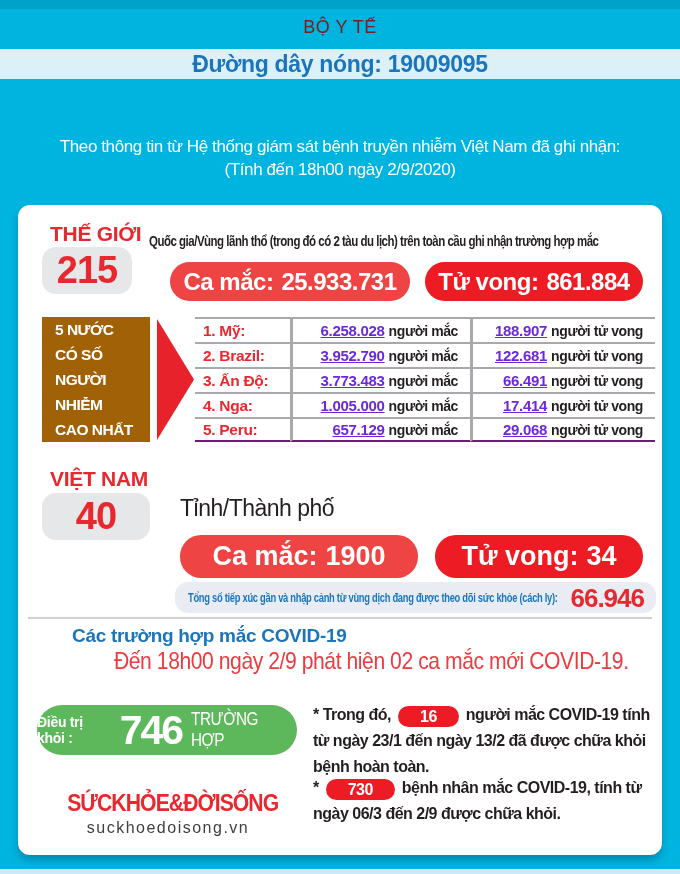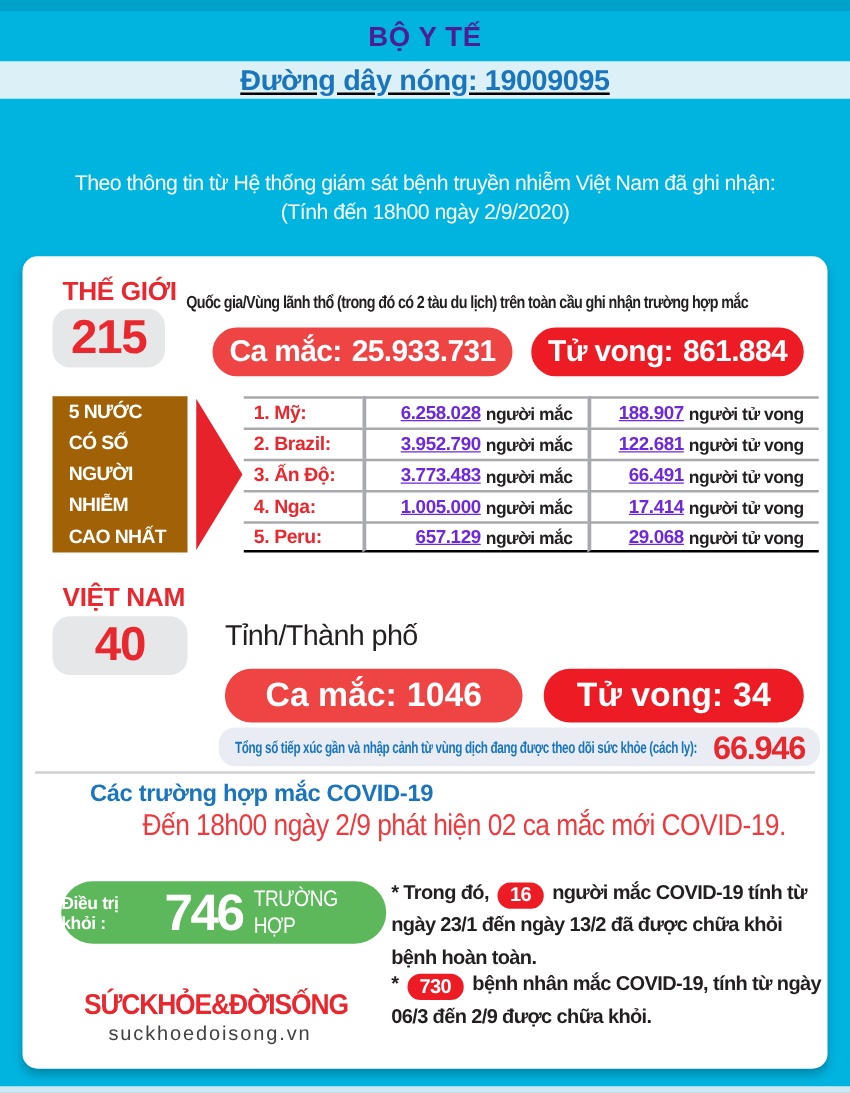--- a/index.html
+++ b/index.html
@@ -6,23 +6,23 @@
   html,body { background:#e9e9e9; }
   body { font-family:"Liberation Sans","DejaVu Sans",sans-serif; }
   .canvas{
     position:relative; width:680px; height:874px; margin:0 auto;
     background:#00b4e0; overflow:hidden;
   }
   .strip-top{ position:absolute; top:0; left:0; width:100%; height:9px; background:#00a2ca; }
   .strip-bottom{ position:absolute; bottom:0; left:0; width:100%; height:5px; background:#cfe9f2; }
 
   .ministry{ position:absolute; top:17px; left:0; width:100%; text-align:center;
-    color:#4c1d95; font-weight:bold; font-size:22px; letter-spacing:.5px; }
+    color:#7f1d1d; font-weight:normal; font-size:18px; letter-spacing:.5px; }
   .hotline-bar{ position:absolute; top:49px; left:0; width:100%; height:30px; background:#dcf0f8;
-    display:flex; align-items:center; justify-content:center;text-decoration:underline; }
+    display:flex; align-items:center; justify-content:center; }
   .hotline-bar span{ color:#1b75bc; font-weight:bold; font-size:23px; letter-spacing:-.3px; }
   .main-title{ position:absolute; top:86px; left:0; width:100%; text-align:center;
     color:#fff; font-weight:bold; font-size:37px; letter-spacing:-.5px; }
   .subtitle{ position:absolute; top:137px; left:0; width:100%; text-align:center;
     color:#fff; font-size:17px; letter-spacing:-.4px; }
   .asof{ position:absolute; top:160px; left:0; width:100%; text-align:center;
     color:#fff; font-size:17px; letter-spacing:-.4px; }
 
   .card{ position:absolute; left:18px; top:205px; width:644px; height:650px;
     background:#fff; border-radius:12px; box-shadow:0 5px 7px rgba(0,60,80,.35); }
@@ -45,21 +45,21 @@
   .w-deaths{ left:407px; top:57px; width:218px; height:39px; font-size:24px; letter-spacing:-.5px; }
   .v-cases{ left:162px; top:330px; width:238px; height:43px; font-size:27px; }
   .v-deaths{ left:417px; top:330px; width:208px; height:43px; font-size:27px; }
 
   .top5-side{ position:absolute; left:24px; top:112px; width:108px; height:125px; background:#a16207;
     color:#fff; font-weight:bold; font-size:15.5px; line-height:25px; padding-left:13px; letter-spacing:-.5px; }
   .top5-arrow{ position:absolute; left:134px; top:112px; width:42px; height:125px; }
   .top5-table{ position:absolute; left:177px; top:112px; width:460px; height:125px;
     display:grid; grid-template-columns:95px 180px 185px; grid-auto-rows:25px; }
   .cell{ border-top:2px solid #a7a9ac; display:flex; align-items:center; }
-  .cell.last{ border-bottom:2px solid #000000;align-items:center; }
+  .cell.last{ border-bottom:2px solid #701a75;align-items:center; }
   .cell.vline{ border-left:3px solid #a7a9ac; }
   .cell .cname{ color:#e8282e; font-weight:bold; font-size:15.5px; padding-left:8px; letter-spacing:-.3px; }
   .cell.num{ justify-content:flex-end; padding-right:12px; white-space:nowrap; }
   .cell .val{ color:#6d28d9; font-weight:bold; font-size:15px; letter-spacing:-.3px; margin-right:4px;text-decoration:underline; }
   .cell .suf{ color:#231f20; font-weight:bold; font-size:14px; letter-spacing:-.4px; }
 
   .province-unit{ position:absolute; left:162px; top:290px; color:#231f20; font-size:23px; letter-spacing:-.5px; }
 
   .quarantine{ position:absolute; left:157px; top:377px; width:481px; height:31px;
     background:#e9edf3; border-radius:13px; }
@@ -70,32 +70,32 @@
     font-size:26px; letter-spacing:-1px; }
 
   .divider{ position:absolute; left:10px; top:412px; width:624px; border-top:2px solid #cfd0d2; }
 
   .updates-heading{ position:absolute; left:54px; top:420px; color:#1b75bc; font-weight:bold;
     font-size:19px; letter-spacing:-.3px; }
   .newcases{ position:absolute; left:96px; top:442px; white-space:nowrap; color:#ee3a3e;
     font-size:24px; letter-spacing:-.5px; transform:scaleX(.88); transform-origin:left center; }
 
   .recovered-pill{ position:absolute; left:19px; top:500px; width:260px; height:50px;
-    background:#5db75b; border-radius:25px; display:flex; align-items:center; justify-content:flex-end; gap:9px;margin-left:12px; }
+    background:#5db75b; border-radius:25px; display:flex; align-items:center; justify-content:flex-end; gap:9px; }
   .recovered-pill .rlbl{ color:#fff; font-weight:bold; font-size:14px; letter-spacing:-.3px; }
   .recovered-pill .rval{ color:#fff; font-weight:bold; font-size:41px; letter-spacing:-2px; }
   .recovered-pill .runit{ color:#fff; font-size:18px; letter-spacing:-.5px;
     transform:scaleX(.85); transform-origin:left center; }
 
   .note{ position:absolute; width:345px; color:#231f20; font-weight:bold; font-size:16px;
     line-height:26px; letter-spacing:-.5px; }
   .note1{ left:295px; top:497px; }
   .note2{ left:295px; top:570px; }
   .badge{ display:inline-block; background:#ed1c24; color:#fff; font-weight:bold; font-size:16px;
-    line-height:21px; padding:0 10px; border-radius:11px; vertical-align:-2px; margin:0 3px; }
+    line-height:21px; padding:0 22px; border-radius:11px; vertical-align:-2px; margin:0 3px; }
 
   .logo{ position:absolute; left:40px; top:585px; width:220px; text-align:center; }
   .logo .l1{ color:#e8282e; font-weight:bold; font-size:23px; letter-spacing:-1px;
     display:inline-block; transform:scaleX(.92); transform-origin:center; white-space:nowrap; }
   .logo .l2{ color:#414042; font-size:16px; letter-spacing:1.5px; margin-top:2px; }
 </style>
 </head>
 <body>
 
 <div class="canvas">
@@ -202,21 +202,21 @@
     </div>
 
     <div class="sec-label" style="left:32px; top:262px;">VIỆT NAM</div>
     <div class="count-box" style="left:24px; top:288px; width:108px; height:47px;">
       <span>40</span>
     </div>
     <div class="province-unit">Tỉnh/Thành phố</div>
 
     <div class="pill pill-blue v-cases">
       <span class="lbl">Ca mắc:</span>
-      <span>1046</span>
+      <span>1900</span>
     </div>
     <div class="pill pill-red v-deaths">
       <span class="lbl">Tử vong:</span>
       <span>34</span>
     </div>
 
     <div class="quarantine">
       <span class="qlbl">Tổng số tiếp xúc gần và nhập cảnh từ vùng dịch đang được theo dõi sức khỏe (cách ly):</span>
       <span class="qval">66.946</span>
     </div>

